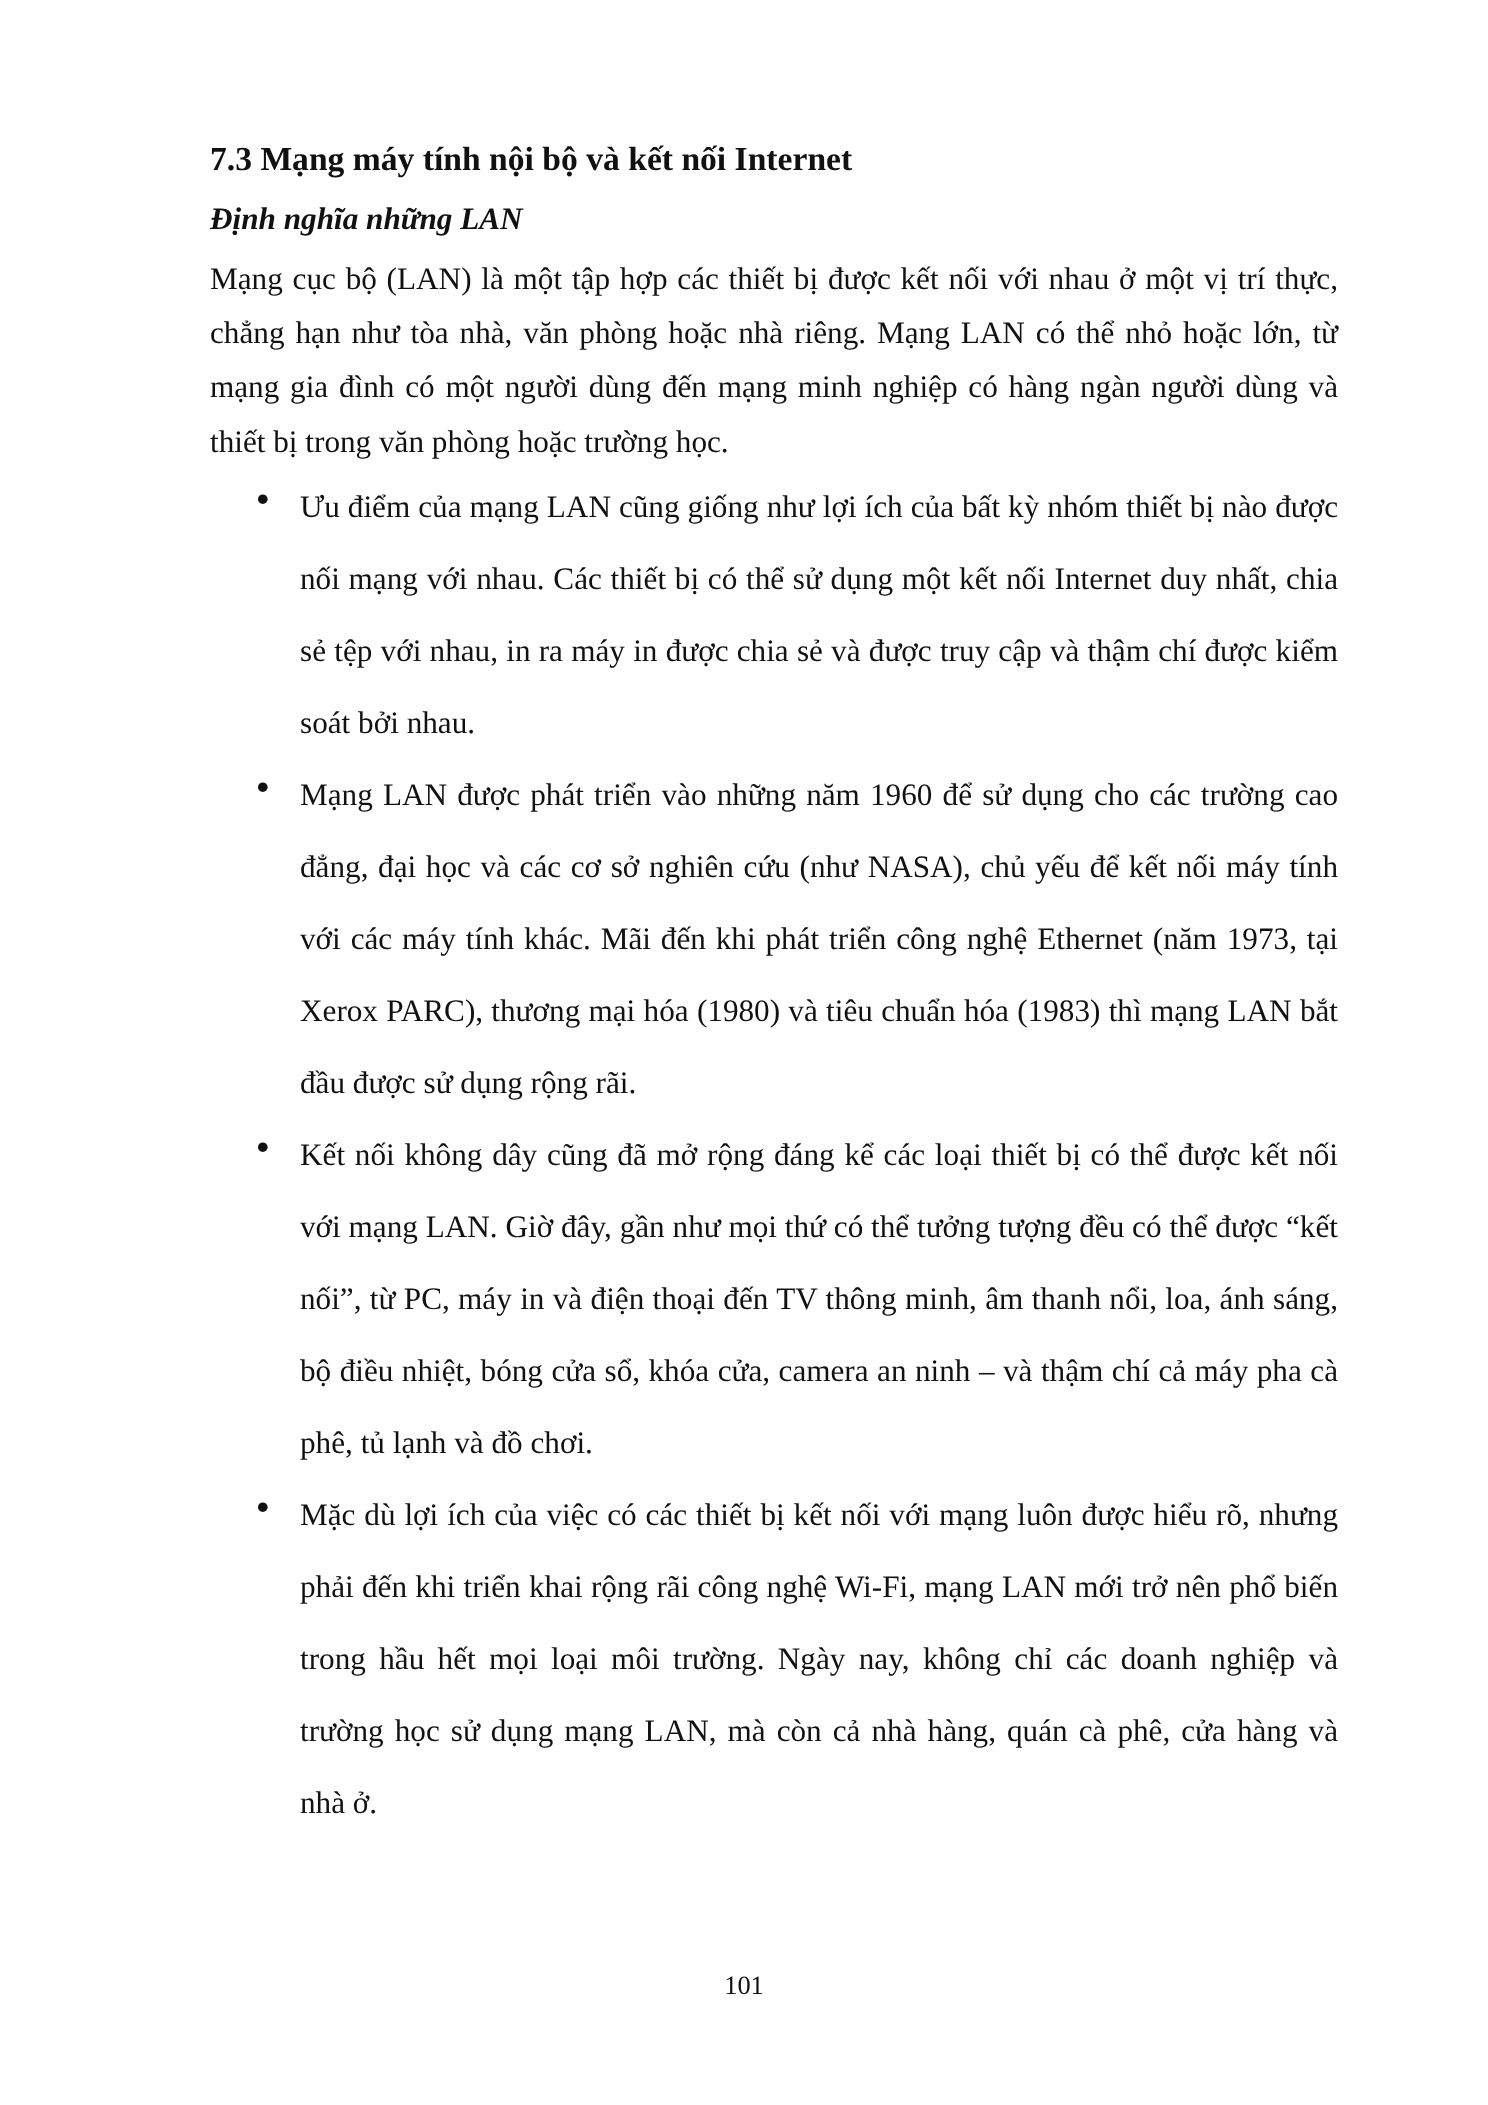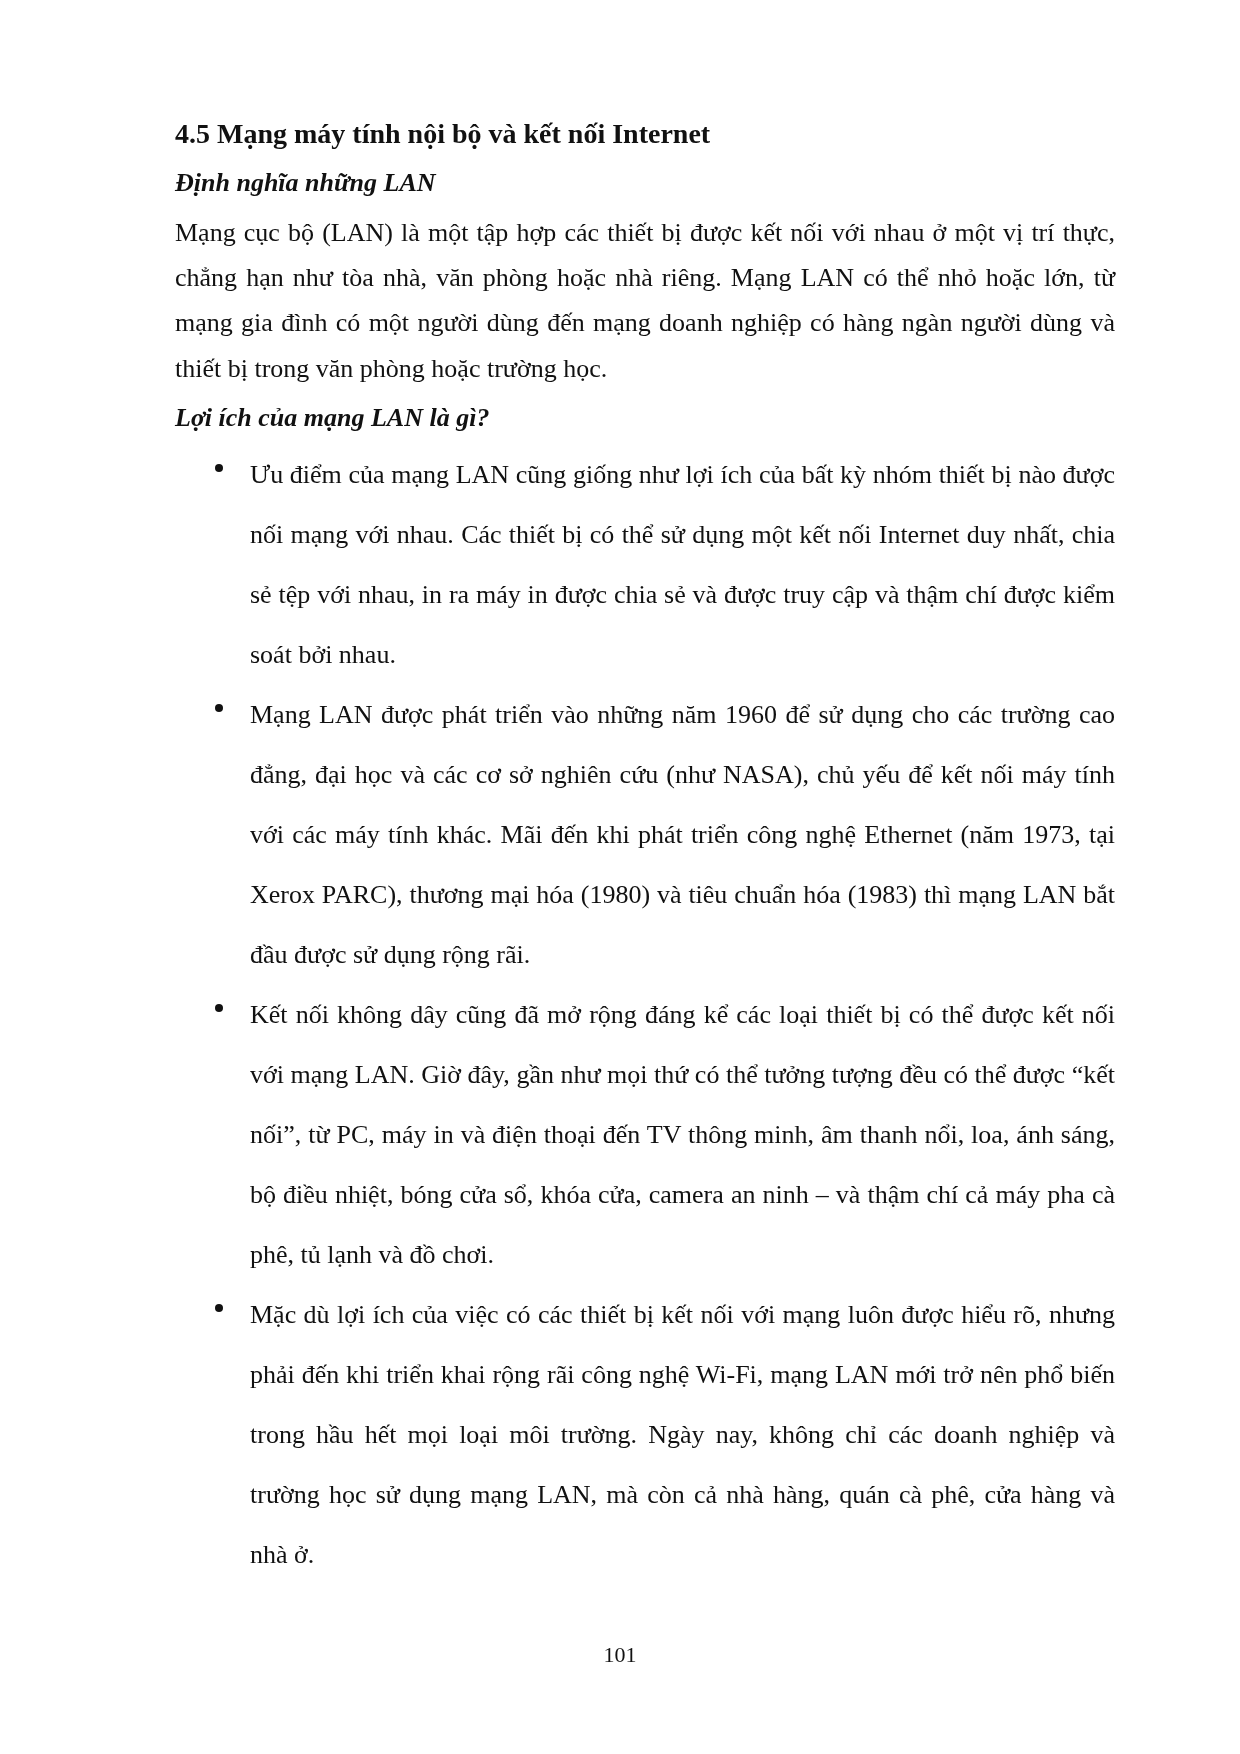--- a/index.html
+++ b/index.html
@@ -72,26 +72,25 @@
       text-align: center;
       font-size: 22px;
       line-height: 26px;
       margin-top: 30px;
     }
   </style>
 </head>
 <body>
 
 <div class="page">
-  <h2 class="section-title">4.5 Mạng máy tính nội bộ và kết nối Internet</h2>
+  <h2 class="section-title">7.3 Mạng máy tính nội bộ và kết nối Internet</h2>
 
   <h3 class="subheading">Định nghĩa những LAN</h3>
-  <p class="para">Mạng cục bộ (LAN) là một tập hợp các thiết bị được kết nối với nhau ở một vị trí thực, chẳng hạn như tòa nhà, văn phòng hoặc nhà riêng. Mạng LAN có thể nhỏ hoặc lớn, từ mạng gia đình có một người dùng đến mạng doanh nghiệp có hàng ngàn người dùng và thiết bị trong văn phòng hoặc trường học.</p>
+  <p class="para">Mạng cục bộ (LAN) là một tập hợp các thiết bị được kết nối với nhau ở một vị trí thực, chẳng hạn như tòa nhà, văn phòng hoặc nhà riêng. Mạng LAN có thể nhỏ hoặc lớn, từ mạng gia đình có một người dùng đến mạng minh nghiệp có hàng ngàn người dùng và thiết bị trong văn phòng hoặc trường học.</p>
 
-  <h3 class="subheading">Lợi ích của mạng LAN là gì?</h3>
   <ul class="bullets">
     <li>
       <span class="bullet"></span>
       <span>Ưu điểm của mạng LAN cũng giống như lợi ích của bất kỳ nhóm thiết bị nào được nối mạng với nhau. Các thiết bị có thể sử dụng một kết nối Internet duy nhất, chia sẻ tệp với nhau, in ra máy in được chia sẻ và được truy cập và thậm chí được kiểm soát bởi nhau.</span>
     </li>
     <li>
       <span class="bullet"></span>
       <span>Mạng LAN được phát triển vào những năm 1960 để sử dụng cho các trường cao đẳng, đại học và các cơ sở nghiên cứu (như NASA), chủ yếu để kết nối máy tính với các máy tính khác. Mãi đến khi phát triển công nghệ Ethernet (năm 1973, tại Xerox PARC), thương mại hóa (1980) và tiêu chuẩn hóa (1983) thì mạng LAN bắt đầu được sử dụng rộng rãi.</span>
     </li>
     <li>

